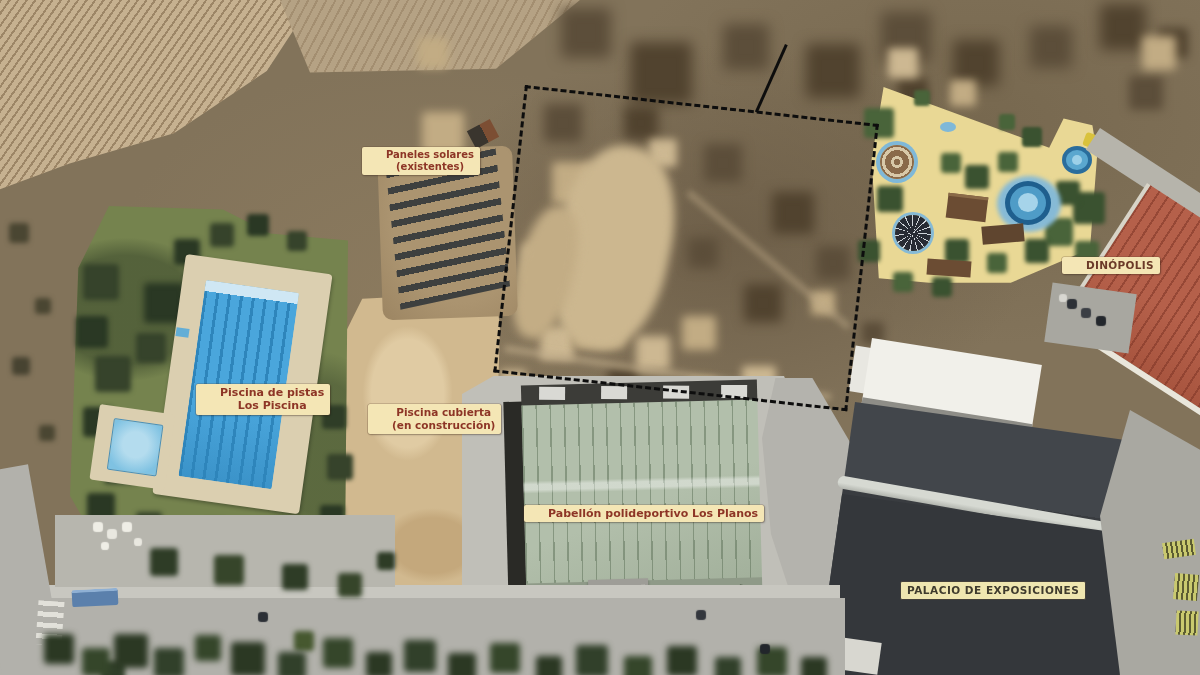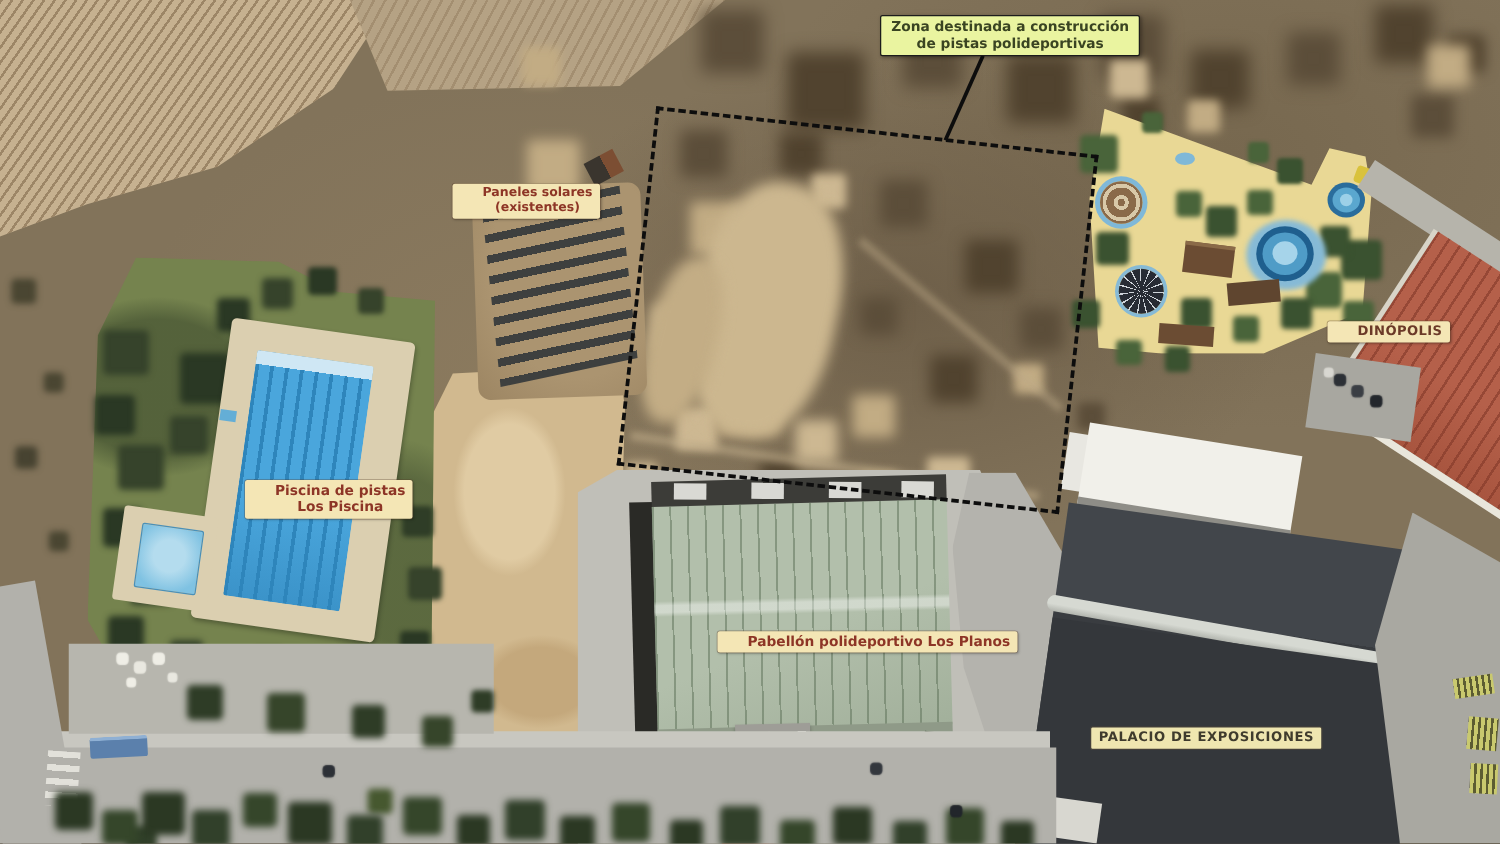--- a/index.html
+++ b/index.html
@@ -14,21 +14,21 @@
   .stamp{position:absolute;left:0;top:0;width:2px;height:2px;border-radius:50%;background:transparent;}
   .blob{position:absolute;border-radius:50%;}
   .lbl{position:absolute;font-weight:700;text-align:center;line-height:1.22;border-radius:2px;
        padding:2px 6px;white-space:nowrap;z-index:40;}
   .cream{background:var(--label-bg,#f4e6b5);color:var(--label-text,#8d3526);font-size:11px;
        box-shadow:0 0 0 .6px rgba(90,60,40,.4),1px 1px 2px rgba(0,0,0,.25);padding-left:24px;}
   .callout{background:var(--callout-bg,#eaf4a0);border:1.4px solid var(--callout-border,#1c1c1c);
        color:var(--callout-text,#3a4422);font-size:11px;padding:2px 8px;
        box-shadow:1px 1px 3px rgba(0,0,0,.3);}
   .palacelbl{background:var(--palace-label-bg,#efe6b0);border:1px solid #44403a;
-       color:var(--palace-label-text,#3f3b2d);font-size:10.5px;letter-spacing:.5px;}
+       color:var(--palace-label-text,#3f3b2d);font-size:10.5px;letter-spacing:.5px;margin-left:28px;}
   .dashzone{position:absolute;left:525px;top:85px;width:350px;height:283px;
        border:3.5px dashed var(--zone-outline,#0d0d0d);transform:rotate(6.3deg);
        transform-origin:0 0;z-index:30;}
   .leader{position:absolute;left:785px;top:44px;width:2.5px;height:74px;background:#0d0d0d;
        transform:rotate(24deg);transform-origin:0 0;z-index:31;}
 </style>
 </head>
 <body>
 
 <div id="map">
@@ -220,29 +220,29 @@
     97px 526px 1px 4px #efeee6,111px 533px 1px 4px #e9e8e0,126px 526px 1px 4px #efeee6,137px 541px 1px 3px #e9e8e0,
     104px 545px 1px 3px #efeee6;"></div>
   <div class="abs" style="left:72px;top:589px;width:46px;height:14px;
     background:#5b80ac;border-top:3px solid #8fb0d4;transform:rotate(-3deg);border-radius:2px;"></div>
   <div class="stamp" style="box-shadow:
     262px 616px 1px 4px #2c3036,700px 614px 1px 4px #33373d,764px 648px 1px 4px #22262b;"></div>
 
   <div class="dashzone"></div>
   <div class="leader"></div>
 
-  <div class="lbl callout" style="left:704px;top:12px;">
-    <span style="display:block">Zona destinada a construcción</span>
-    <span style="display:block">de pistas polideportivas</span>
-  </div>
   <div class="lbl cream" style="left:362px;top:147px;font-size:10px;">
     <span style="display:block">Paneles solares</span>
     <span style="display:block">(existentes)</span>
   </div>
   <div class="lbl cream" style="left:196px;top:384px;">
     <span style="display:block">Piscina de pistas</span>
     <span style="display:block">Los Piscina</span>
   </div>
-  <div class="lbl cream" style="left:574px;top:505px;">Pabellón polideportivo Los Planos</div>
+  <div class="lbl cream" style="left:368px;top:404px;font-size:10.5px;">
+    <span style="display:block">Piscina cubierta</span>
+    <span style="display:block">(en construcción)</span>
+  </div>
+  <div class="lbl cream" style="left:524px;top:505px;">Pabellón polideportivo Los Planos</div>
   <div class="lbl cream" style="left:1062px;top:257px;font-size:10.5px;letter-spacing:.3px;color:#6b3a28;">DINÓPOLIS</div>
   <div class="lbl palacelbl" style="left:872px;top:581px;">PALACIO DE EXPOSICIONES</div>
 
 </div>
 
 </body></html>

